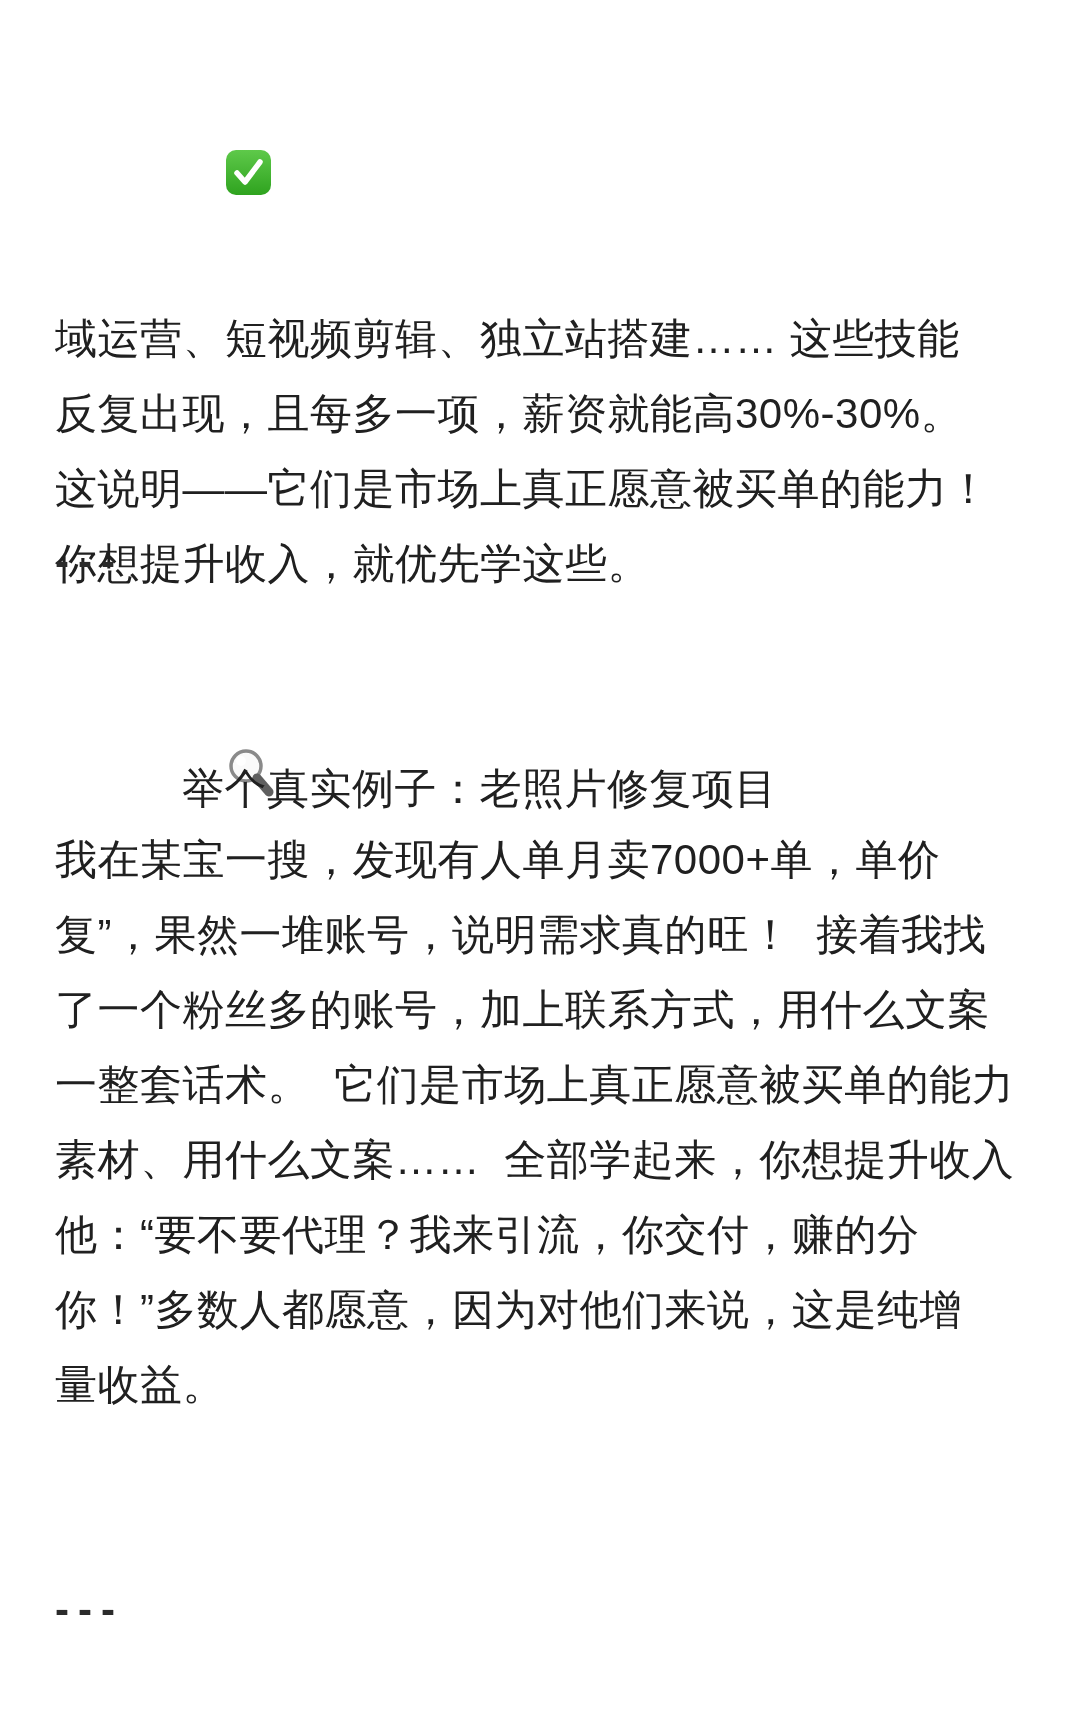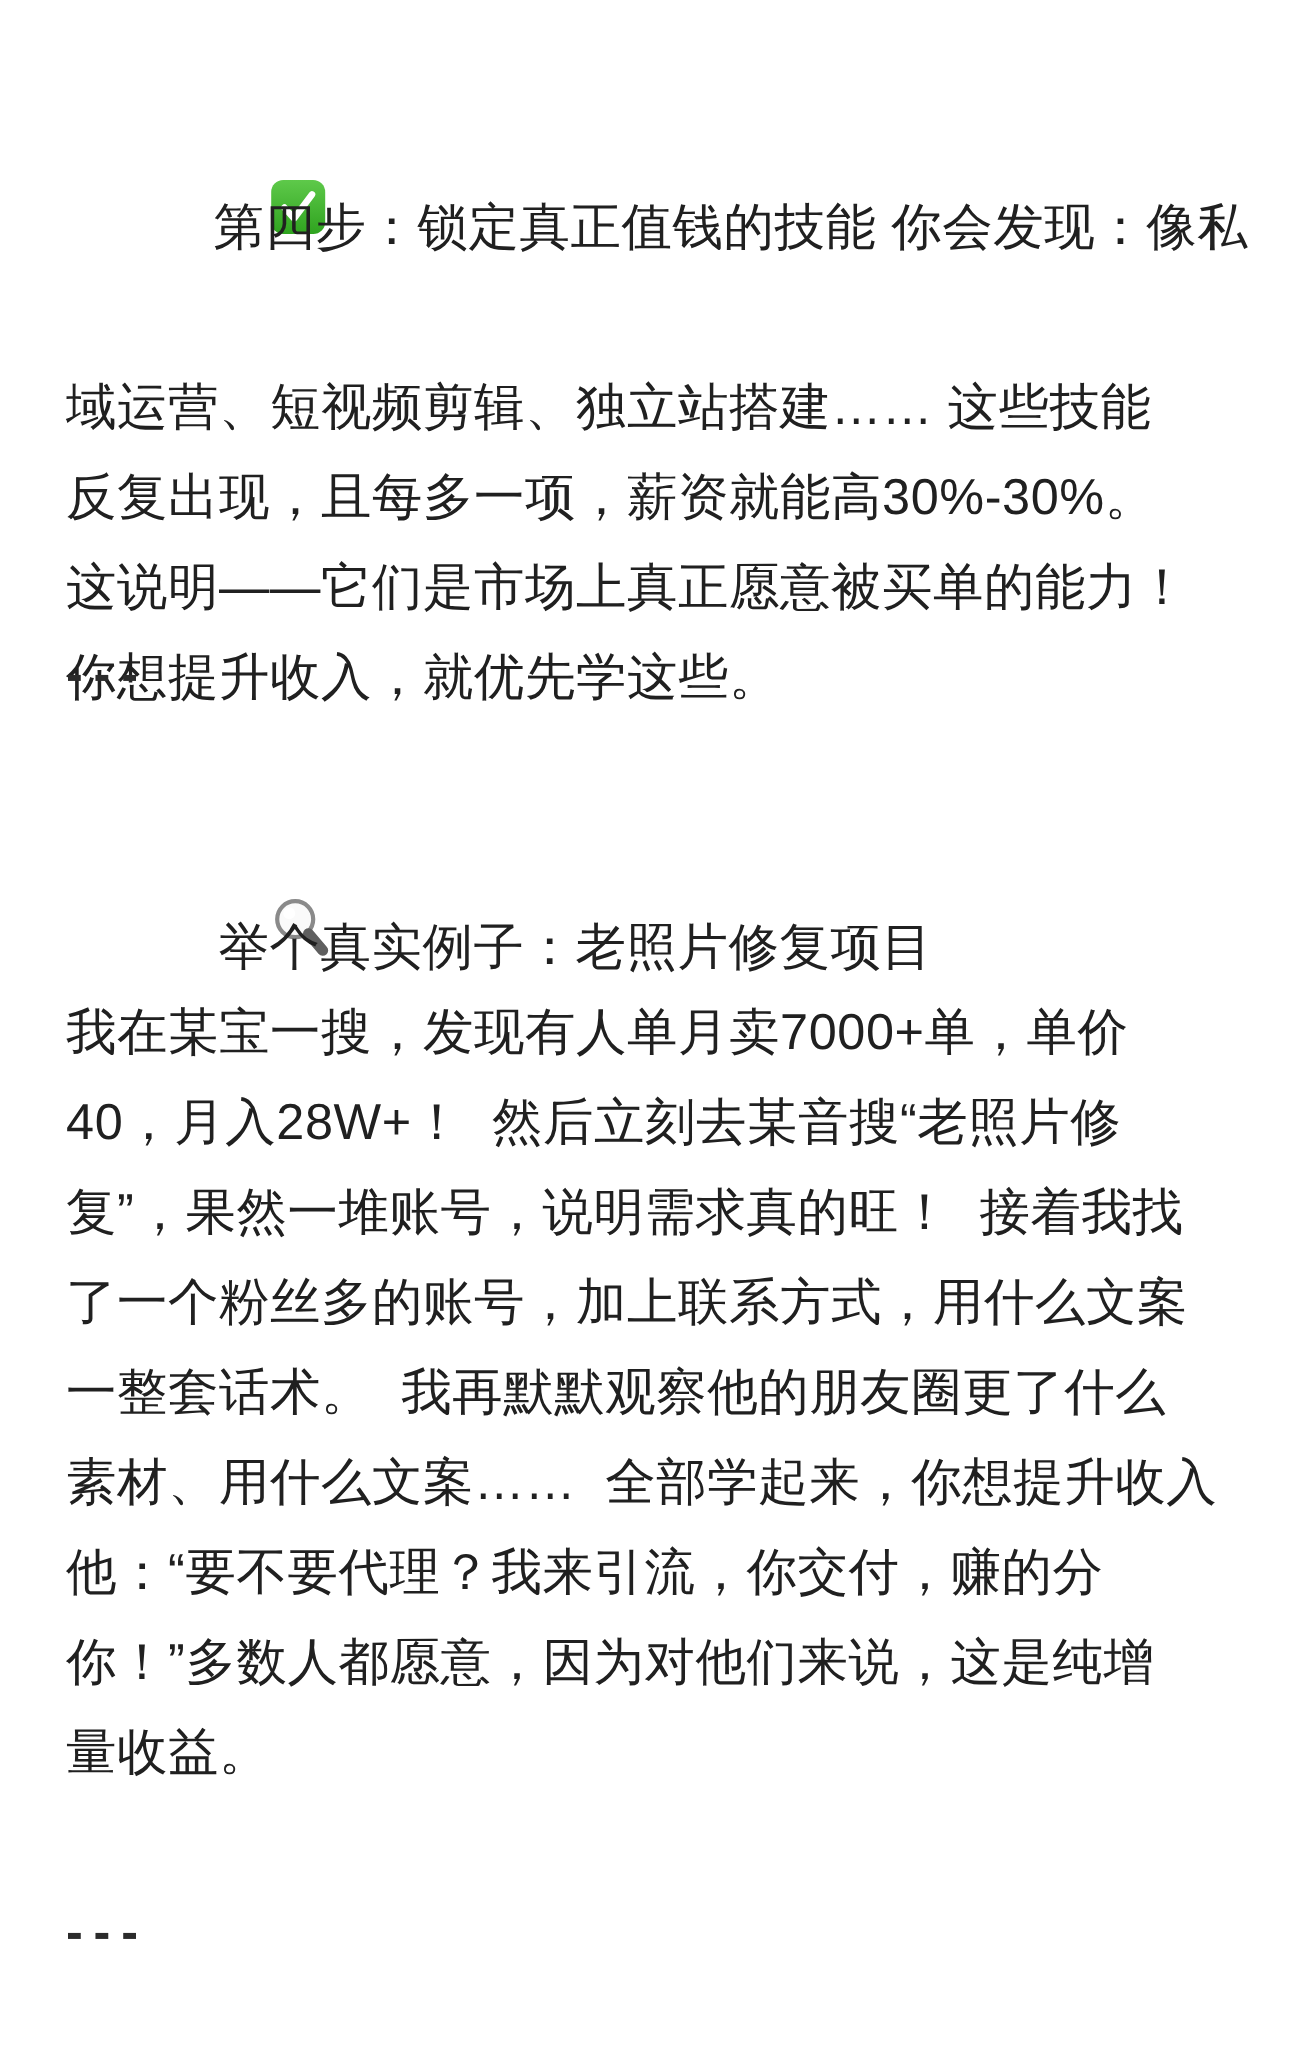--- a/index.html
+++ b/index.html
@@ -60,21 +60,21 @@
         <svg width="47" height="47" viewBox="0 0 47 47" xmlns="http://www.w3.org/2000/svg">
           <defs>
             <linearGradient id="greenGrad" x1="0" y1="0" x2="0" y2="1">
               <stop offset="0" stop-color="#5ec94a"></stop>
               <stop offset="1" stop-color="#2fa31f"></stop>
             </linearGradient>
           </defs>
           <rect x="1" y="1" width="45" height="45" rx="10" fill="url(#greenGrad)"></rect>
           <path d="M12 24 L20 33 L35 13" fill="none" stroke="#ffffff" stroke-width="5.5" stroke-linecap="round" stroke-linejoin="round"></path>
         </svg>
-      </span><span>第四步：锁定真正值钱的技能 你会发现：像私</span>
+      </span>
     </div>
     <div class="line">域运营、短视频剪辑、独立站搭建…… 这些技能</div>
     <div class="line">反复出现，且每多一项，薪资就能高30%-30%。</div>
     <div class="line">这说明——它们是市场上真正愿意被买单的能力！</div>
     <div class="line">你想提升收入，就优先学这些。</div>
   </div>
 
   <div class="block divider" style="top: 524px;">---</div>
 
   <div class="block" style="top: 672px;">
@@ -84,24 +84,23 @@
           <circle cx="21" cy="19" r="15" fill="#fafafa" stroke="#8a8a8a" stroke-width="3.5"></circle>
           <circle cx="16" cy="14" r="5" fill="#ffffff" opacity="0.9"></circle>
           <line x1="32" y1="31" x2="44" y2="45" stroke="#5f5f5f" stroke-width="9" stroke-linecap="round"></line>
         </svg>
       </span><span>举个真实例子：老照片修复项目</span>
     </div>
   </div>
 
   <div class="block" style="top: 822px;">
     <div class="line">我在某宝一搜，发现有人单月卖7000+单，单价</div>
-    <div class="line">40，月入28W+！  然后立刻去某音搜“老照片修</div>
     <div class="line">复”，果然一堆账号，说明需求真的旺！  接着我找</div>
     <div class="line">了一个粉丝多的账号，加上联系方式，用什么文案</div>
-    <div class="line">一整套话术。  我再默默观察他的朋友圈更了什么</div>
+    <div class="line">一整套话术。  它们是市场上真正愿意被买单的能力</div>
     <div class="line">素材、用什么文案……  全部学起来，你想提升收入</div>
     <div class="line">他：“要不要代理？我来引流，你交付，赚的分</div>
     <div class="line">你！”多数人都愿意，因为对他们来说，这是纯增</div>
     <div class="line">量收益。</div>
   </div>
 
   <div class="block divider" style="top: 1572px;">---</div>
 
 </div>
 

